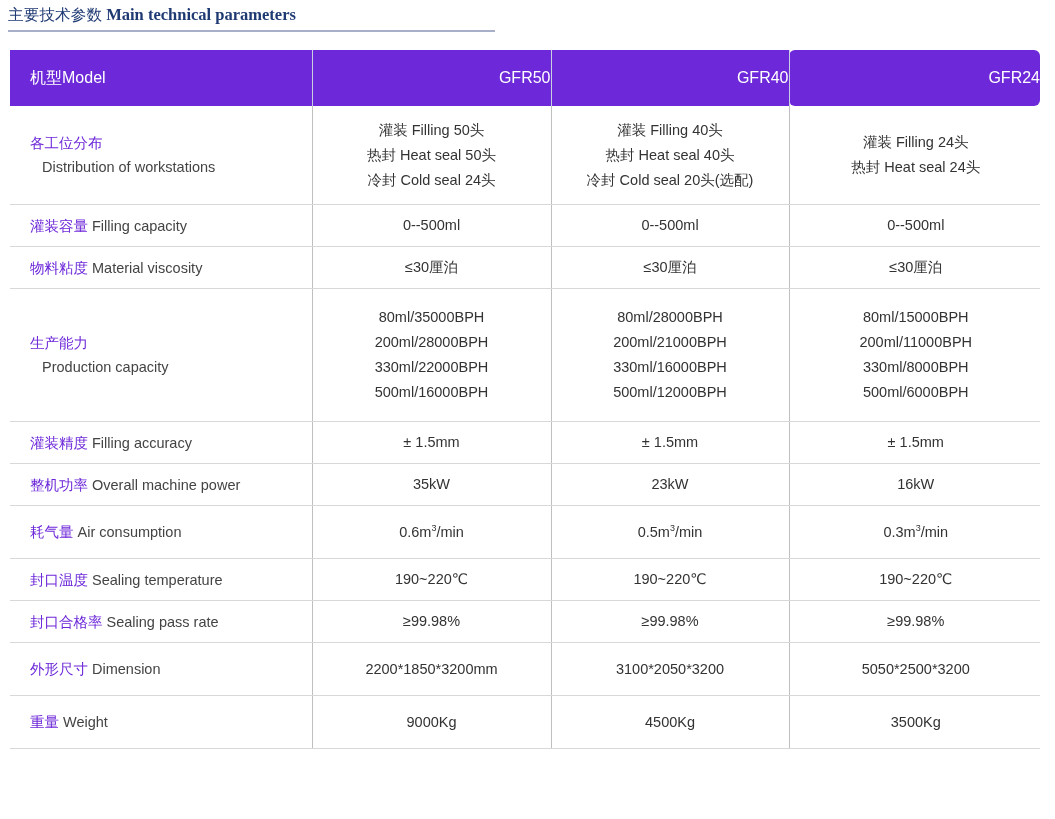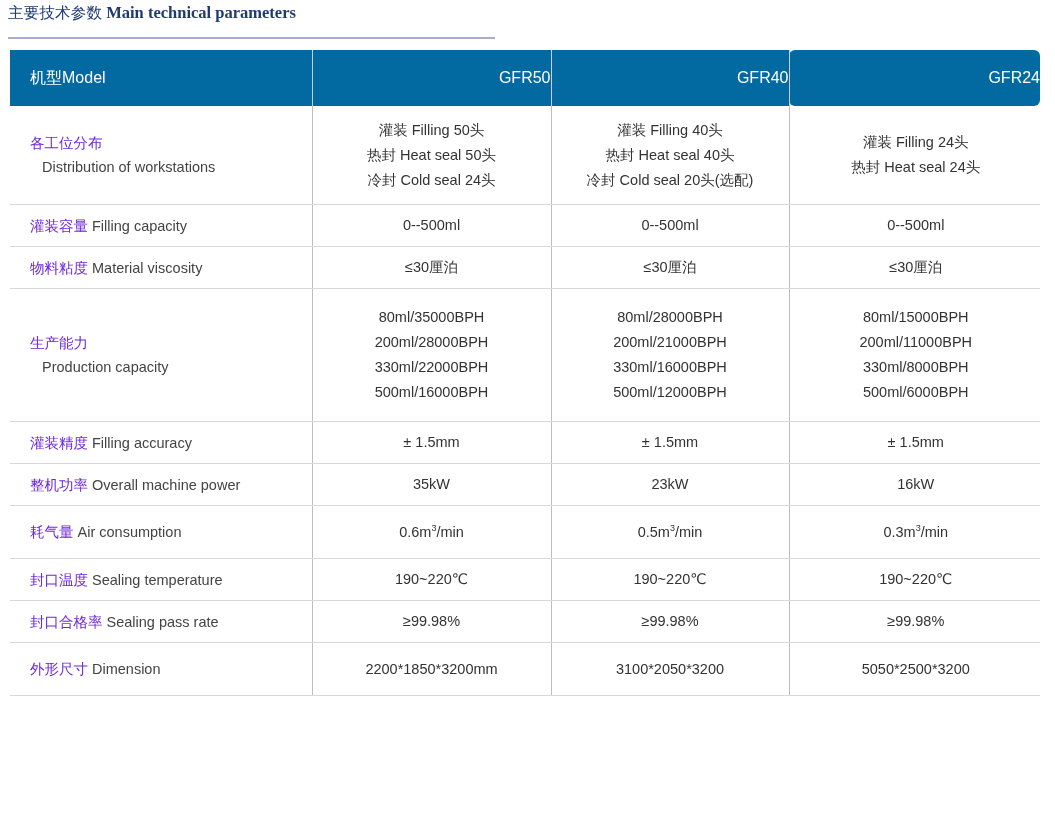--- a/index.html
+++ b/index.html
@@ -17,22 +17,22 @@
 
   
   .title-block {
     position: absolute;
     left: 8px;
     top: 4px;
     width: 487px;
   }
   .title-line {
     white-space: nowrap;
-    line-height: 17px;
-    padding-bottom: 16px;
+    line-height: 22px;
+    padding-bottom: 4px;
   }
   .title-cn {
     font-family: "Liberation Sans", "DejaVu Sans", sans-serif;
     font-size: 15.5px;
     color: #1f3a73;
     letter-spacing: 0.2px;
   }
   .title-en {
     font-family: "Liberation Serif", "DejaVu Serif", serif;
     font-size: 16.5px;
@@ -59,21 +59,21 @@
     width: 1030px;
     font-size: 14.5px;
   }
   table.spec col.c-label { width: 302px; }
   table.spec col.c-v1 { width: 239px; }
   table.spec col.c-v2 { width: 238px; }
   table.spec col.c-v3 { width: 251px; }
 
   
   thead th {
-    background: #0369a1;
+    background: #6d28d9;
     color: #ffffff;
     font-weight: normal;
     font-size: 16px;
     height: 56px;
     padding: 0;
     vertical-align: middle;
     border: none;
   }
   thead th.h-label {
     text-align: left;
@@ -284,15 +284,27 @@
           <td class="value-cell">
             <span class="val-line">2200*1850*3200mm</span>
           </td>
           <td class="value-cell">
             <span class="val-line">3100*2050*3200</span>
           </td>
           <td class="value-cell last">
             <span class="val-line">5050*2500*3200</span>
           </td>
         </tr>
+        <tr class="r-weight">
+          <td class="label-cell"><span class="lbl-cn">重量</span><span class="lbl-en">Weight</span></td>
+          <td class="value-cell">
+            <span class="val-line">9000Kg</span>
+          </td>
+          <td class="value-cell">
+            <span class="val-line">4500Kg</span>
+          </td>
+          <td class="value-cell last">
+            <span class="val-line">3500Kg</span>
+          </td>
+        </tr>
       </tbody>
   </table>
 </div>
 
 </body></html>

